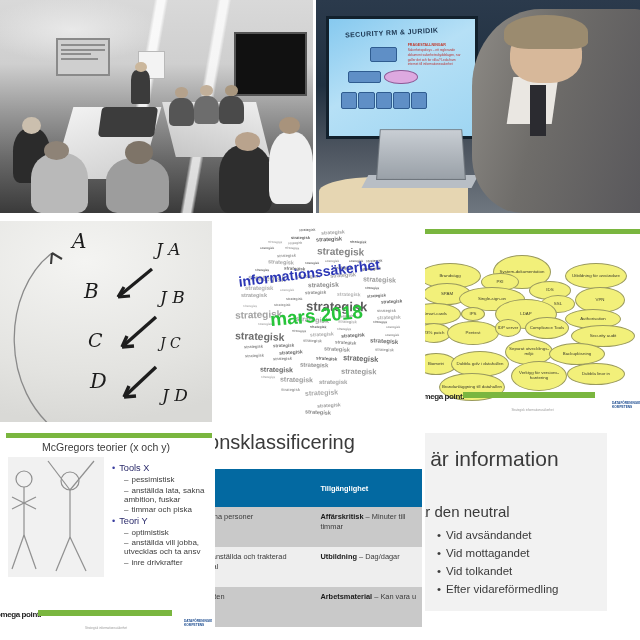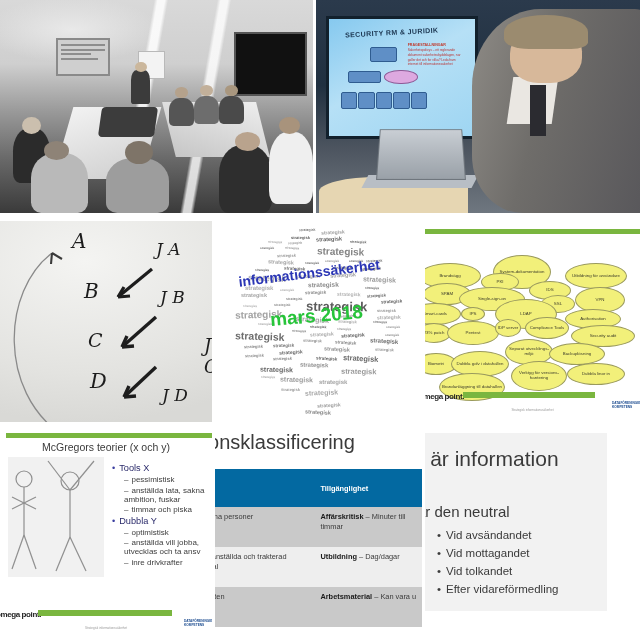--- a/index.html
+++ b/index.html
@@ -193,21 +193,21 @@
         <path d="M122,126 l12,-1 M122,126 l5,-11" stroke="#1d1d1d" stroke-width="3.4" fill="none"></path>
         <path d="M156,146 L124,176" stroke="#1d1d1d" stroke-width="3.4" fill="none"></path>
         <path d="M124,176 l12,-1 M124,176 l5,-11" stroke="#1d1d1d" stroke-width="3.4" fill="none"></path>
       </svg>
       <span class="hand" style="left:72px;top:8px;font-size:20px;">A</span>
       <span class="hand" style="left:84px;top:58px;font-size:20px;">B</span>
       <span class="hand" style="left:88px;top:108px;font-size:19px;">C</span>
       <span class="hand" style="left:90px;top:148px;font-size:21px;">D</span>
       <span class="hand" style="left:156px;top:18px;font-size:17px;">J A</span>
       <span class="hand" style="left:160px;top:66px;font-size:17px;">J B</span>
-      <span class="hand" style="left:160px;top:114px;font-size:18px;margin-left:44px;">J C</span>
+      <span class="hand" style="left:160px;top:114px;font-size:14px;">J C</span>
       <span class="hand" style="left:162px;top:164px;font-size:17px;">J D</span>
     </div>
   </div>
 
   <div class="cell" id="wordcloud">
     <div class="bulb">
 
     <span class="wc-word" style="left: 21.2642px; top: 126.534px; font-size: 4px; color: rgb(141, 141, 141); transform: rotate(-1.9deg);">strategisk</span>
         <span class="wc-word" style="left: 139.07px; top: 49.5849px; font-size: 7px; color: rgb(157, 157, 157); transform: rotate(2.3deg);">strategisk</span>
         <span class="wc-word" style="left: 109.814px; top: 38.6187px; font-size: 4px; color: rgb(111, 111, 111); transform: rotate(-1.7deg);">strategisk</span>
@@ -404,21 +404,21 @@
           </g>
         </svg>
       </div>
 
 
       <div class="mg-list">
         <p class="mg-l1"><span class="bd">•</span><span>Tools X</span></p>
         <p class="mg-l2"><span class="dash">–</span><span>pessimistisk</span></p>
         <p class="mg-l2"><span class="dash">–</span><span>anställda lata, sakna ambition, fuskar</span></p>
         <p class="mg-l2"><span class="dash">–</span><span>timmar och piska</span></p>
-        <p class="mg-l1"><span class="bd">•</span><span>Dubbla Y</span></p>
+        <p class="mg-l1"><span class="bd">•</span><span>Teori Y</span></p>
         <p class="mg-l2"><span class="dash">–</span><span>optimistisk</span></p>
         <p class="mg-l2"><span class="dash">–</span><span>anställda vill jobba, utvecklas och ta ansv</span></p>
         <p class="mg-l2"><span class="dash">–</span><span>inre drivkrafter</span></p>
       </div>
 
       <div class="logo-og" style="left:-4px;bottom:22px;">omega point.</div>
       <div class="greenbar" style="left:38px;bottom:24px;width:134px;height:6px;"></div>
       <div class="logo-right">
         <span class="sq"></span>
         <span class="tx">DATAFÖRENINGEN KOMPETENS</span>

